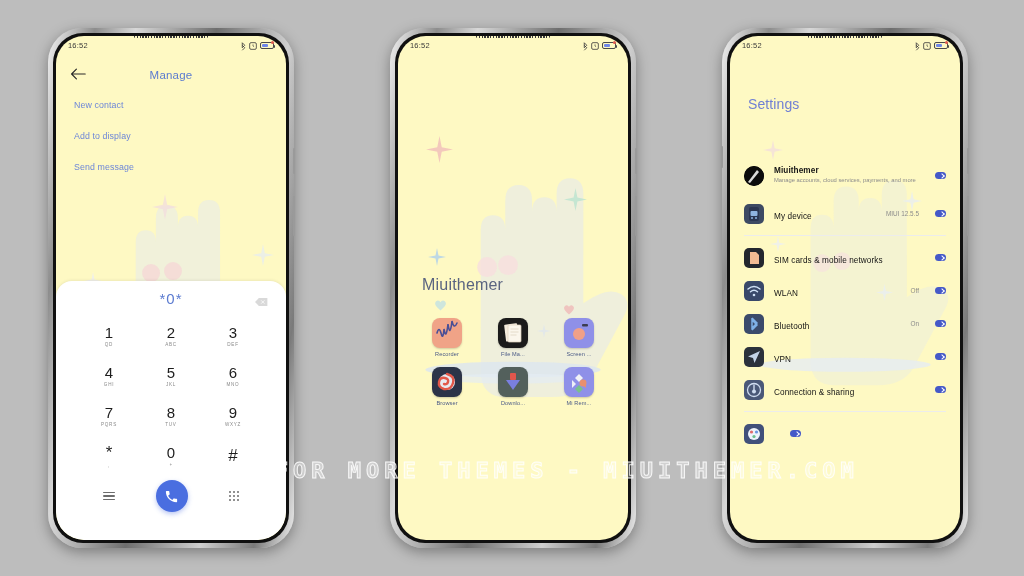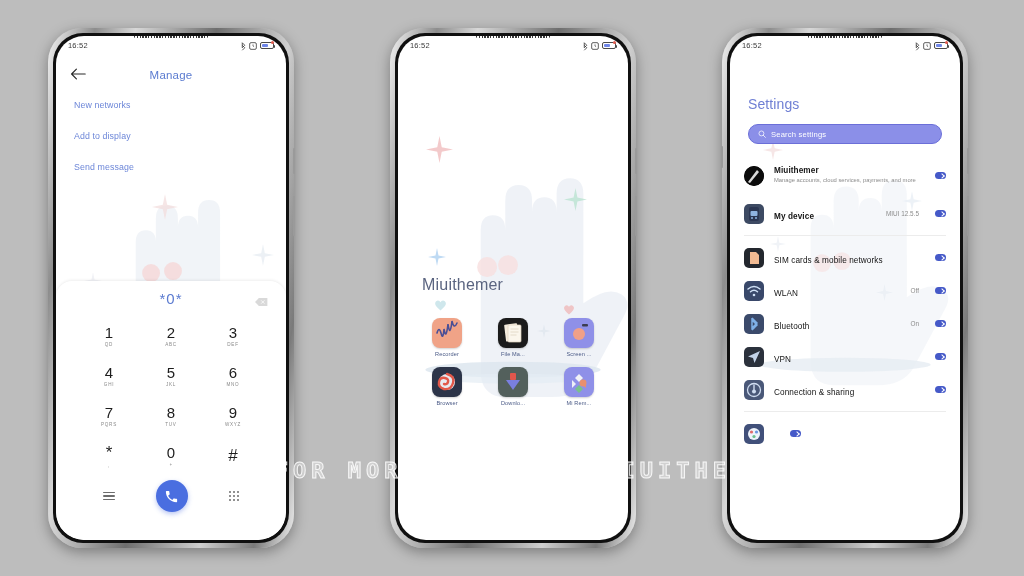--- a/index.html
+++ b/index.html
@@ -27,21 +27,21 @@
 
   .bezel {
     width:100%; height:100%;
     background:#101010;
     border-radius:30px;
     padding:3px;
   }
   .screen {
     position:relative;
     width:100%; height:100%;
-    background:#ffffff;
+    background:#fef9c3;
     border-radius:28px;
     overflow:hidden;
   }
   
   .grill {
     position:absolute; top:-1px; left:50%; transform:translateX(-50%);
     width:74px; height:3px; border-radius:2px;
     background:repeating-linear-gradient(to right,#3a3a3a 0 1.4px,transparent 1.4px 2.8px);
     z-index:40;
   }
@@ -224,21 +224,21 @@
       <div class="dial-head">
         <span class="back-arrow">
           <svg width="16" height="14" viewBox="0 0 20 16">
               <path d="M19 8 L2 8 M8 2 L2 8 L8 14" stroke="#2a2a2a" stroke-width="1.5" fill="none" stroke-linecap="round" stroke-linejoin="round"></path>
             </svg>
         </span>
         <span class="dial-title">Manage</span>
       </div>
 
       <div class="dial-actions">
-        <div class="dial-action">New networks</div>
+        <div class="dial-action">New contact</div>
         <div class="dial-action">Add to display</div>
         <div class="dial-action">Send message</div>
       </div>
 
       <div class="keypad-sheet">
         <div class="dial-display">
           <span class="dial-number">*0*</span>
           <span class="backspace">
             <svg width="13" height="10" viewBox="0 0 20 14">
                 <path d="M6 1 L19 1 L19 13 L6 13 L0 7 Z" fill="#d9d9d9"></path>
@@ -496,27 +496,20 @@
           </span>
           <span class="ico-batt">
               <i></i>
               <span class="batt-dot"></span>
             </span>
         </span>
       </div>
 
       <div class="set-title">Settings</div>
 
-      <div class="searchbar">
-        <svg width="8" height="8" viewBox="0 0 14 14">
-            <circle cx="6" cy="6" r="4.3" stroke="#fff" stroke-width="1.3" fill="none"></circle>
-            <path d="M9.3 9.3 L13 13" stroke="#fff" stroke-width="1.3" stroke-linecap="round"></path>
-          </svg>
-        <span class="search-ph">Search settings</span>
-      </div>
 
       <div class="set-list">
 
         <div class="set-row tall">
           <span class="set-ico round" style="background:#0c0c0c">
             <svg width="20" height="20" viewBox="0 0 20 20">
                 <circle cx="10" cy="10" r="10" fill="#0c0c0c"></circle>
                 <path d="M4 16 L13 4 L15 6 L6 17 Z" fill="#f2f2f2" opacity=".9"></path>
               </svg>
           </span>
@@ -529,21 +522,21 @@
 
         <div class="set-row">
           <span class="set-ico" style="background:#3d4a63">
             <svg width="20" height="20" viewBox="0 0 20 20">
                 <rect x="5" y="3" width="10" height="14" rx="2" fill="#2b3652"></rect>
                 <rect x="6.5" y="7" width="7" height="5" rx="1" fill="#8fb3e0"></rect>
                 <circle cx="8" cy="14" r="1" fill="#8fb3e0"></circle>
                 <circle cx="12" cy="14" r="1" fill="#8fb3e0"></circle>
               </svg>
           </span>
-          <span class="set-txt"><span class="set-lbl" style="font-weight:bold">My device</span></span>
+          <span class="set-txt"><span class="set-lbl" style="font-weight:normal">My device</span></span>
           <span class="set-val">MIUI 12.5.5</span>
           <span class="chev"></span>
         </div>
 
         <div class="divider"></div>
 
         <div class="set-row">
           <span class="set-ico" style="background:#23272e">
             <svg width="20" height="20" viewBox="0 0 20 20">
                 <path d="M6 4 h6 l3 3 v9 h-9 Z" fill="#f2bb93"></path>

